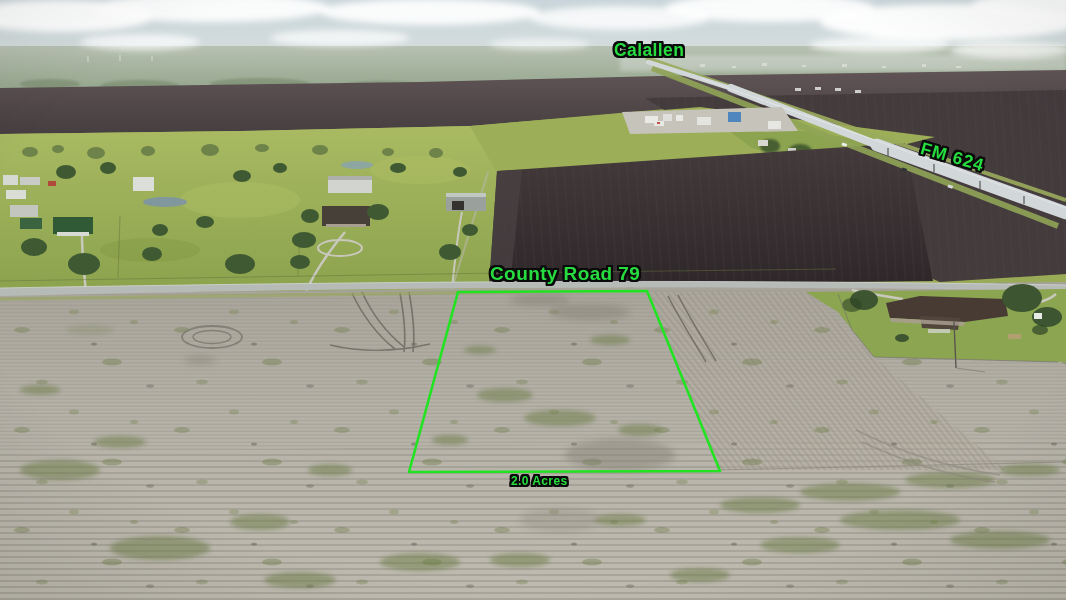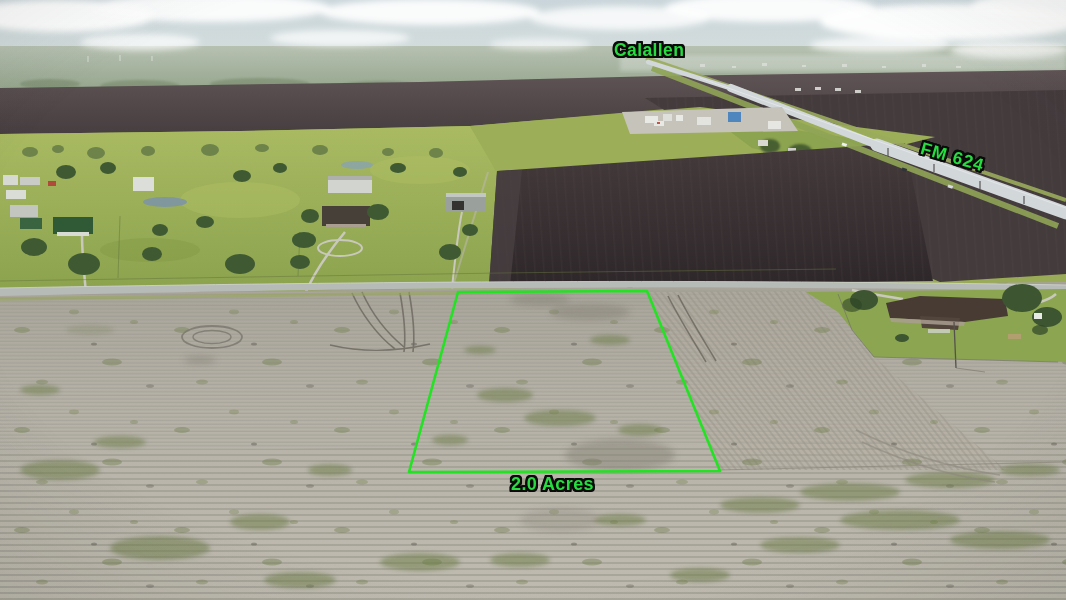--- a/index.html
+++ b/index.html
@@ -17,21 +17,21 @@
       -2px 0 0 #0b0b0b, 2px 0 0 #0b0b0b,
       -2px 2px 0 #0b0b0b, 0 2px 0 #0b0b0b, 2px 2px 0 #0b0b0b,
       -1px -2px 0 #0b0b0b, 1px -2px 0 #0b0b0b,
       -2px -1px 0 #0b0b0b, 2px -1px 0 #0b0b0b,
       -2px 1px 0 #0b0b0b, 2px 1px 0 #0b0b0b,
       -1px 2px 0 #0b0b0b, 1px 2px 0 #0b0b0b;
   }
   #lbl-town{left:614px;top:40px;font-size:17.5px;}
   #lbl-highway{left:924px;top:138px;font-size:17.5px;transform:rotate(16deg);transform-origin:left top;letter-spacing:1px;}
   #lbl-road{left:490px;top:263px;font-size:19px;}
-  #lbl-acres{left:511px;top:474px;font-size:18px;}
+  #lbl-acres{left:511px;top:474px;font-size:12px;}
 </style>
 </head>
 <body>
 
 <div class="stage">
 
   <svg viewBox="0 0 1066 600" width="1066" height="600">
     <defs>
       <linearGradient id="skyGrad" x1="0" y1="0" x2="0" y2="1">
         <stop offset="0" stop-color="#c9d5da"></stop>
@@ -391,15 +391,16 @@
       </g>
     </g>
 
     <polygon points="458,292 647,291 720,471 409,472" fill="none" stroke="#22E322" stroke-width="2.6" stroke-linejoin="round"></polygon>
 
     <rect x="0" y="0" width="1066" height="600" fill="url(#vig)"></rect>
   </svg>
 
   <div class="lbl" id="lbl-town">Calallen</div>
   <div class="lbl" id="lbl-highway">FM 624</div>
+  <div class="lbl" id="lbl-road">County Road 79</div>
   <div class="lbl" id="lbl-acres">2.0 Acres</div>
 
 </div>
 
 </body></html>

